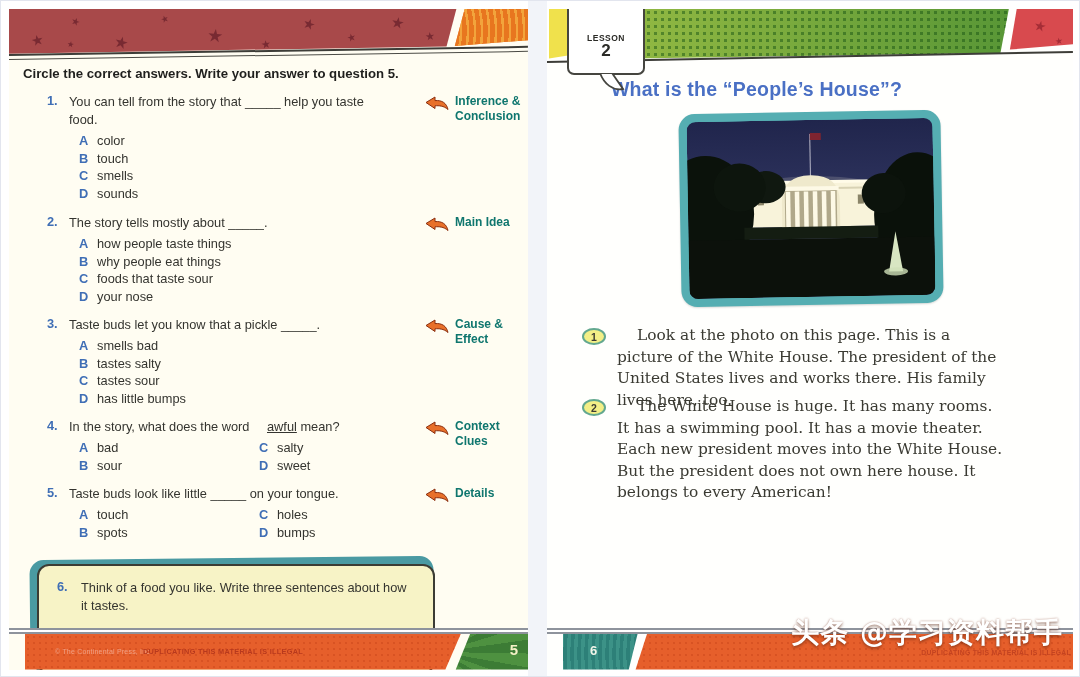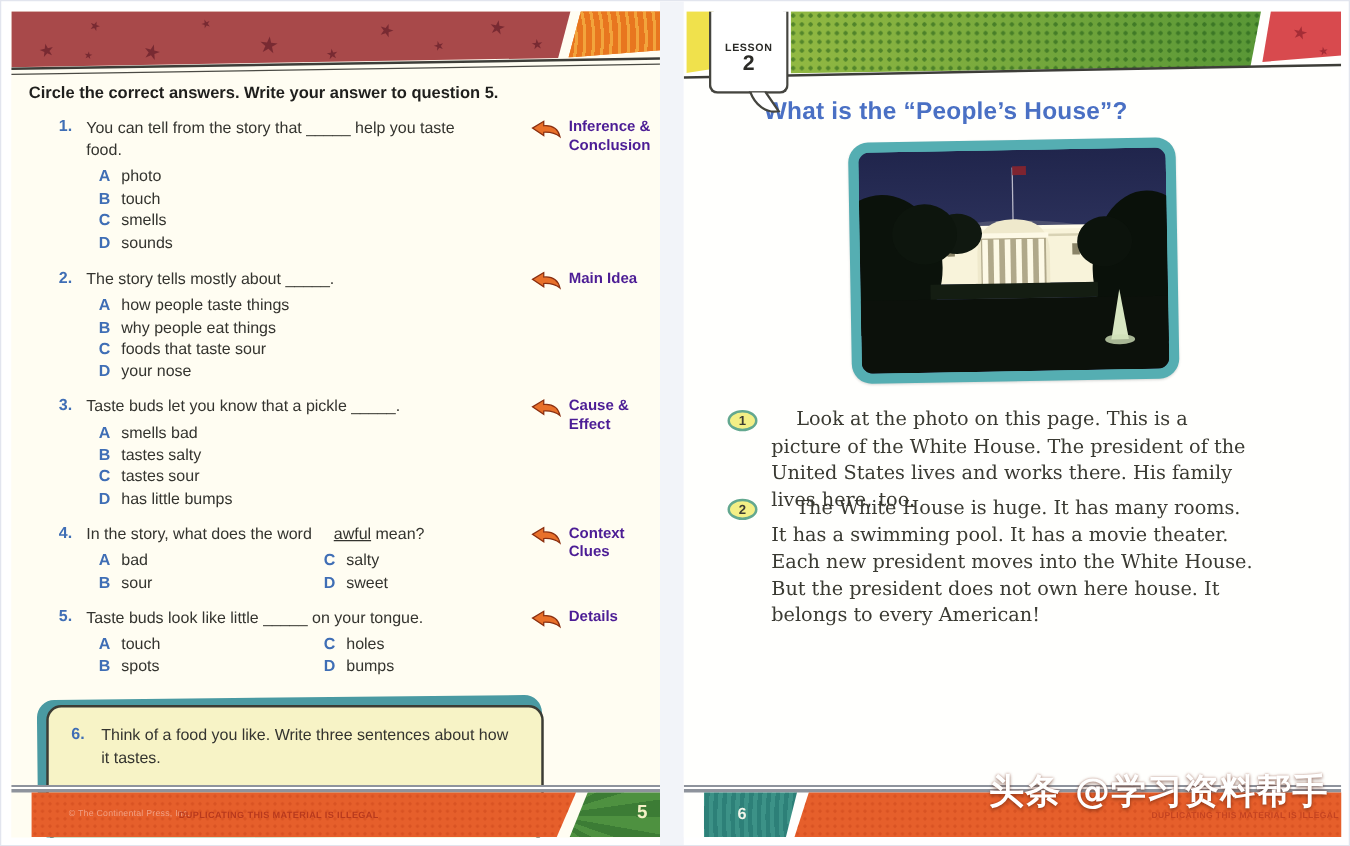--- a/index.html
+++ b/index.html
@@ -31,21 +31,21 @@
   .bn-green { position:absolute; inset:0; height:55px;
               background:linear-gradient(90deg,#9ec045,#4f9134);
               clip-path:polygon(16.3% 0, 87.8% 0, 86.2% 80%, 16.3% 90%); }
   .bn-green::after { content:""; position:absolute; inset:0;
               background-image:radial-gradient(rgba(25,85,20,.5) 1.5px, transparent 1.9px);
               background-size:7px 7px; }
   .bn-red2 { position:absolute; inset:0; height:52px; background:#d84a4e;
              clip-path:polygon(89.3% 0, 100% 0, 100% 68%, 88% 78%); }
   .bn-line3 { position:absolute; left:0; top:52px; width:100%; height:2px; background:#3d3d38;
               transform:rotate(-1.1deg); transform-origin:left center; }
-  .lesson-bubble { position:absolute; left:20px; top:0; width:64px; height:66px; background:#ffffff;
+  .lesson-bubble { position:absolute; left:20px; top:0; width:78px; height:66px; background:#ffffff;
                    border:2px solid #45453f; border-top:none; border-radius:0 0 7px 7px;
                    text-align:center; z-index:3; }
   .lesson-word { display:block; margin-top:24px; font-size:8.5px; font-weight:bold;
                  letter-spacing:.5px; color:#2b2b27; }
   .lesson-num  { display:block; font-size:17px; font-weight:bold; color:#2b2b27; line-height:16px; }
   .bubble-tail { position:absolute; left:50px; top:64px; z-index:4; }
 
   
   .instruction { position:absolute; left:14px; top:57px; width:480px;
                  font-size:13.2px; font-weight:bold; color:#1f1f1d; }
@@ -53,21 +53,21 @@
   .qrow { display:flex; }
   .qnum { width:22px; font-weight:bold; color:#3f6eb5; flex:none; }
   .qbody { width:322px; }
   .qtext { line-height:18px; }
   .uword { text-decoration:underline;margin-left:14px; }
   .opts { margin:4px 0 0 10px; display:grid; grid-template-columns:1fr; row-gap:1.5px; }
   .opts.twocol { grid-template-columns:180px auto; grid-template-rows:auto auto; grid-auto-flow:column; }
   .opt { display:flex; line-height:16px; }
   .letter { width:18px; font-weight:bold; color:#3f6eb5; flex:none; }
   .skill { position:absolute; left:377px; top:1px; width:98px; display:flex; gap:5px; align-items:flex-start; }
-  .skill-label { font-size:12px; font-weight:bold; color:#4c1d95; line-height:14.5px; }
+  .skill-label { font-size:12px; font-weight:bold; color:#0f766e; line-height:14.5px; }
   .arrow { flex:none; margin-top:2px; }
 
   .q6-shadow { position:absolute; left:21px; top:549px; width:404px; height:112px;
                background:#4a9aa2; border-radius:14px; transform:rotate(-.6deg); }
   .q6-box { position:absolute; left:28px; top:555px; width:398px; height:110px;
             background:#f7f3c6; border:2px solid #3c3c34; border-radius:12px; padding:13px 14px 0 18px; }
   .q6-row { display:flex; font-size:12.8px; color:#34342f; }
   .q6-row .qnum { width:24px; }
   .q6-text { width:330px; line-height:18px; }
 
@@ -145,21 +145,21 @@
     <div class="instruction">Circle the correct answers. Write your answer to question 5.</div>
 
     <div class="q" style="top:84px">
       <div class="qrow">
         <span class="qnum">1.</span>
         <div class="qbody">
           <div class="qtext">You can tell from the story that _____ help you taste food.</div>
           <div class="opts">
             <div class="opt">
                 <span class="letter">A</span>
-                <span class="otext">photo</span>
+                <span class="otext">color</span>
               </div>
             <div class="opt">
                 <span class="letter">B</span>
                 <span class="otext">touch</span>
               </div>
             <div class="opt">
                 <span class="letter">C</span>
                 <span class="otext">smells</span>
               </div>
             <div class="opt">

